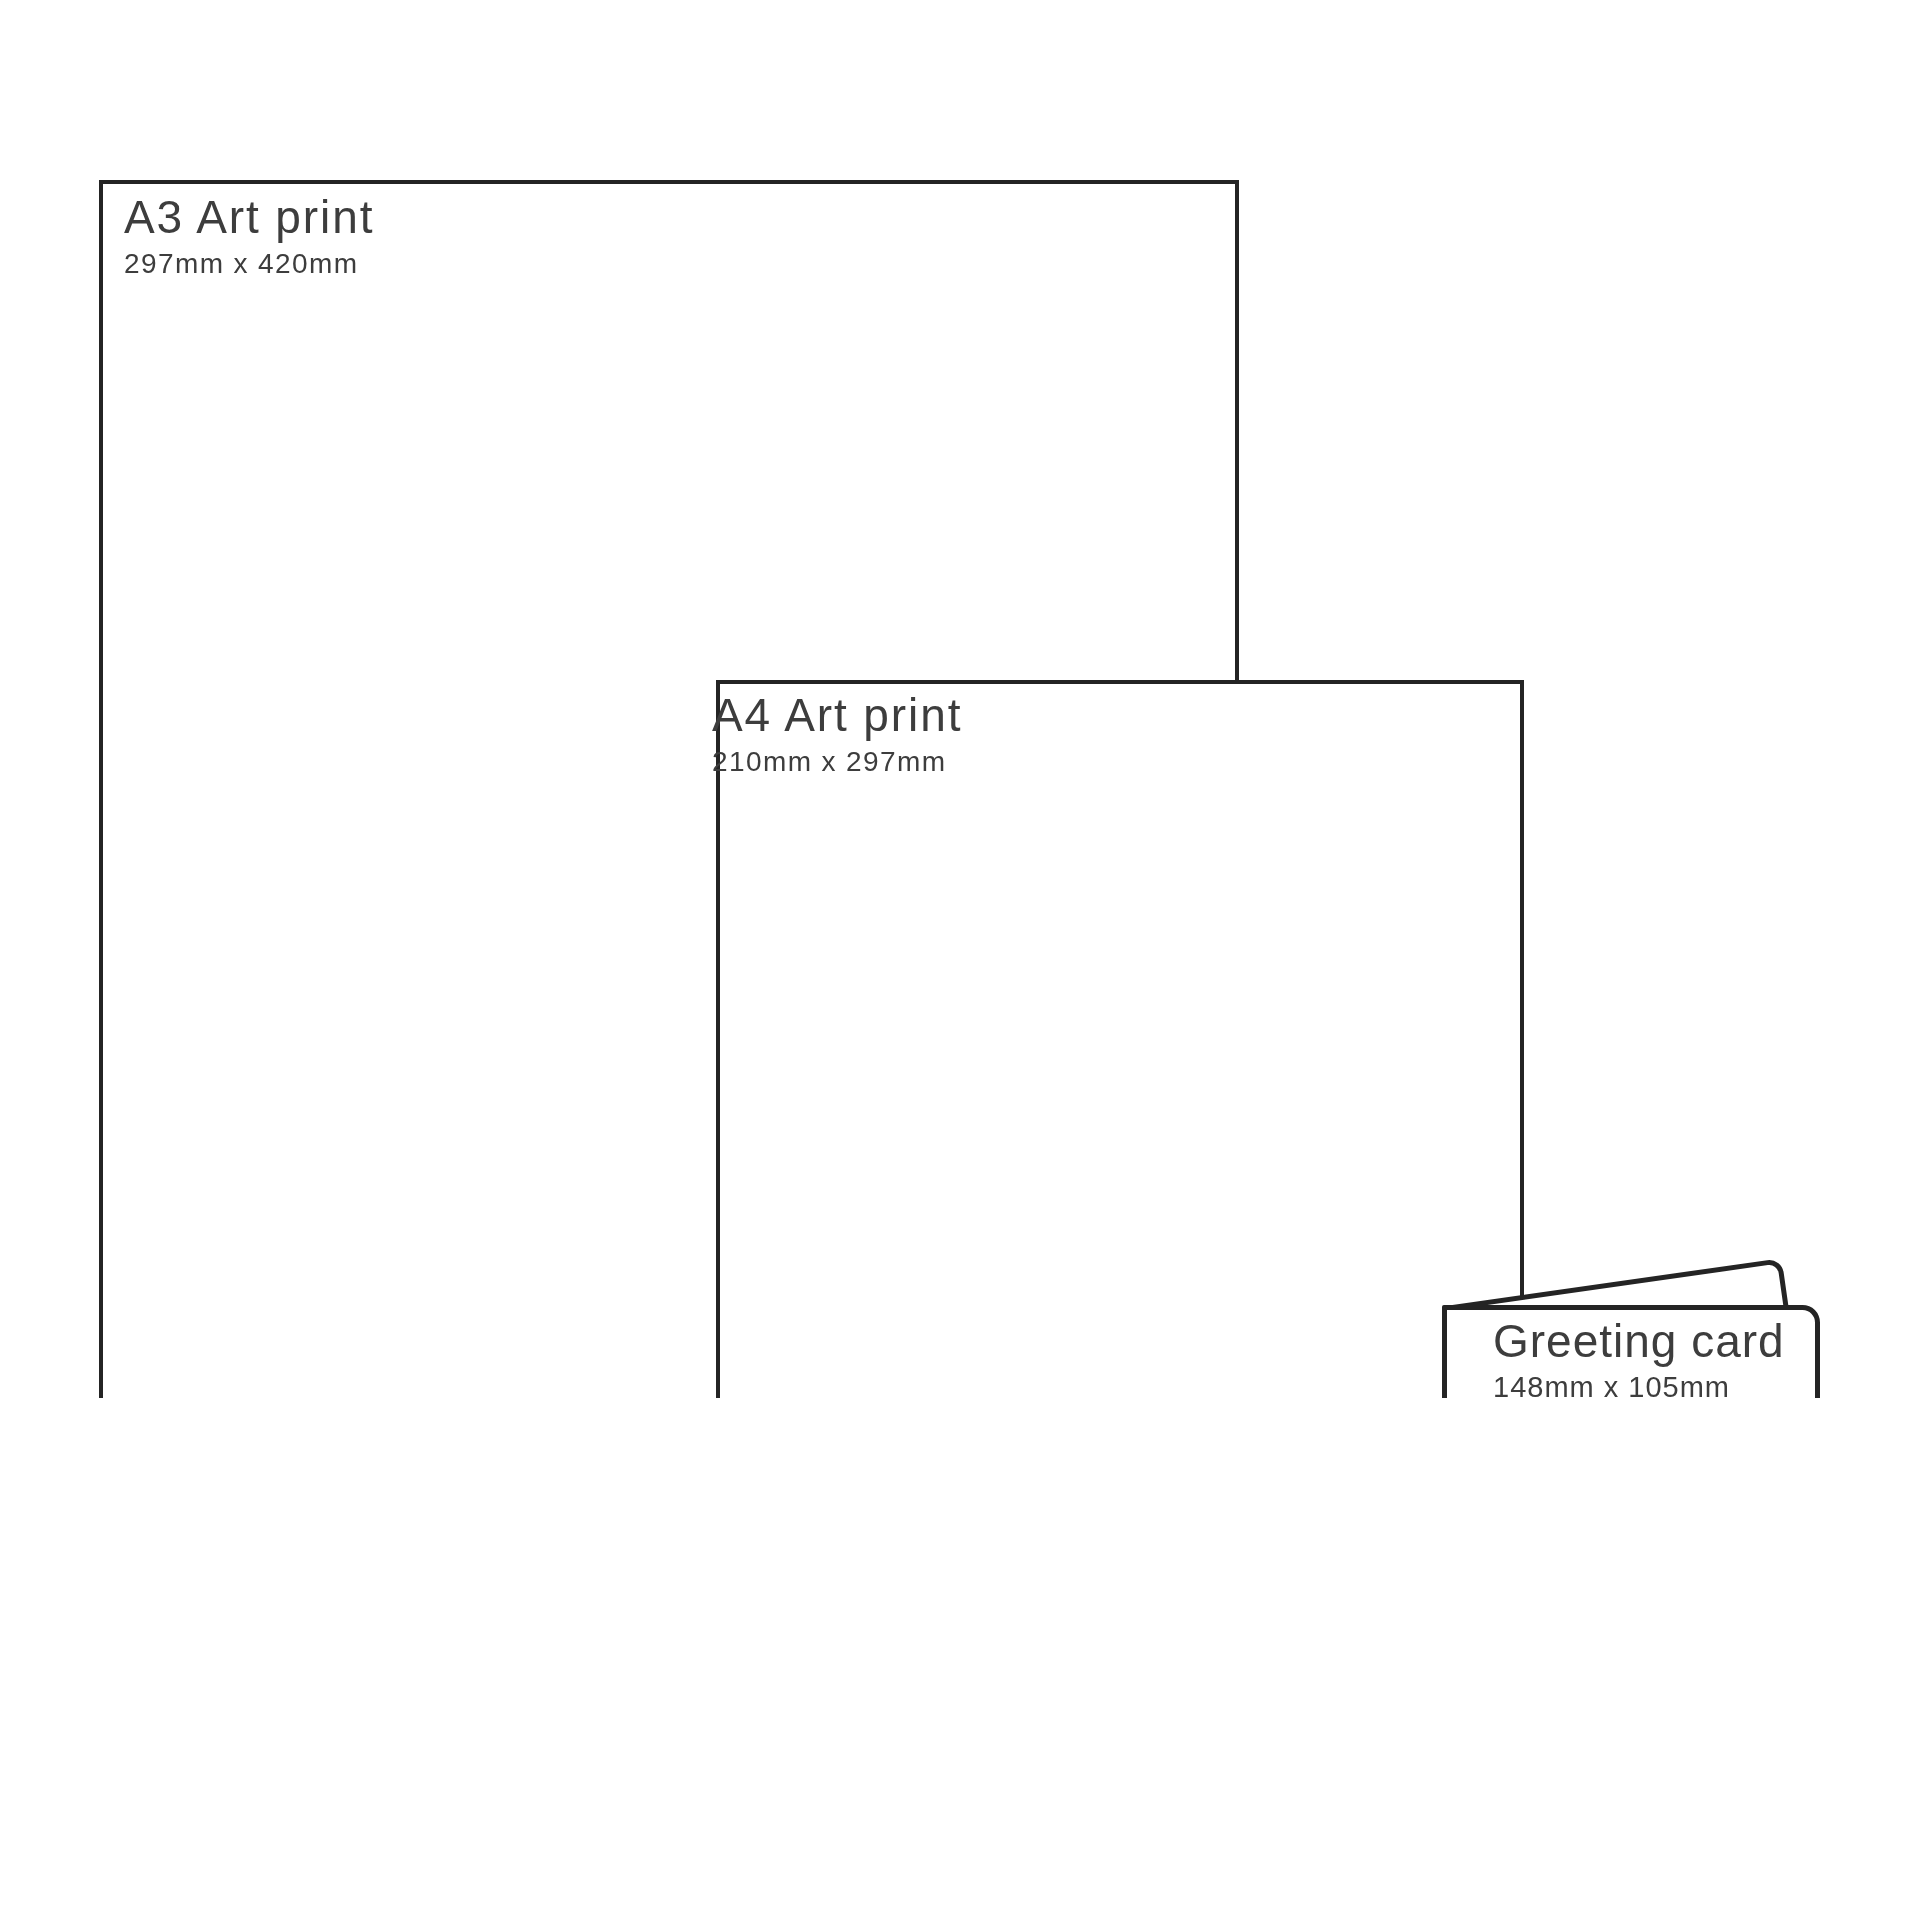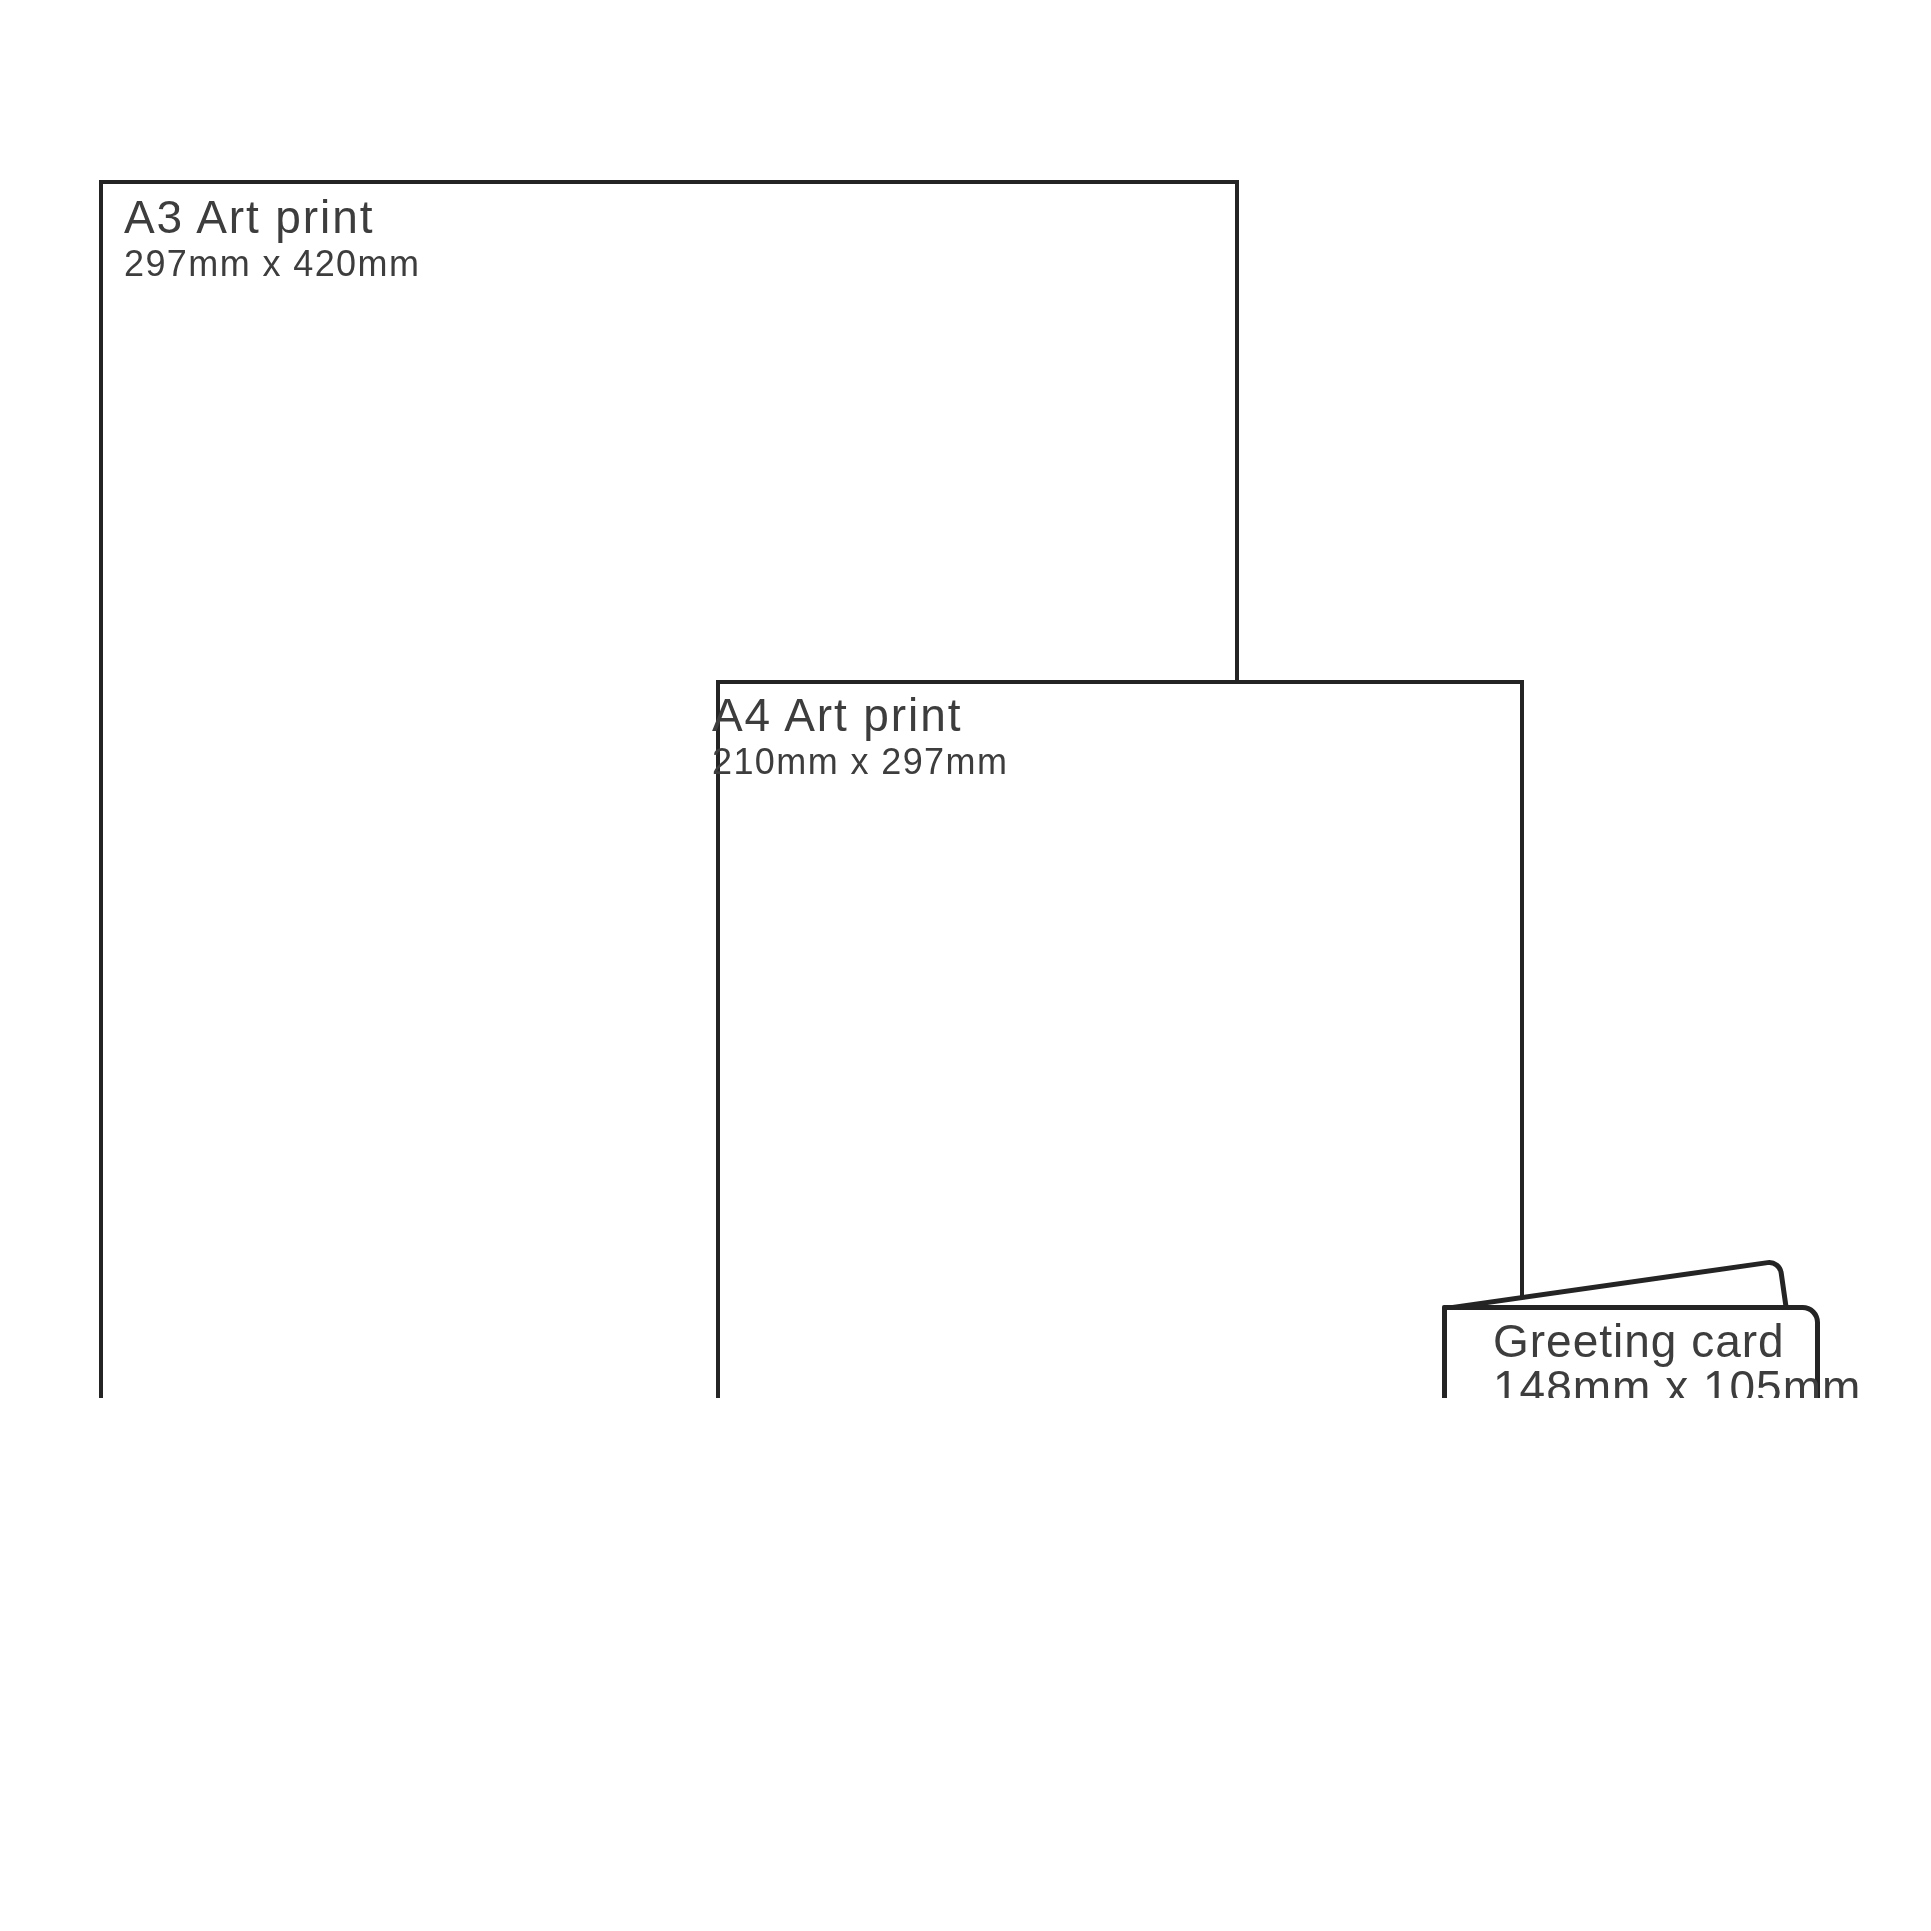--- a/index.html
+++ b/index.html
@@ -61,29 +61,29 @@
     color: #3d3d3d;
     font-weight: 300;
     white-space: nowrap;
   }
   .size-title {
     font-size: 46px;
     line-height: 52px;
     letter-spacing: 1.9px;
   }
   .size-dims {
-    font-size: 36px;
+    font-size: 28px;
     line-height: 42px;
     letter-spacing: 1.4px;
   }
   #a3-label   { left: 124px;  top: 191px;  }
   #a4-label   { left: 712px;  top: 689px;  }
   #card-label { left: 1466px; top: 1315px; margin-left: 27px; }
   #card-label .size-title { letter-spacing: 1px; }
-  #card-label .size-dims  { font-size: 46px; line-height: 41px; letter-spacing: 1px; }
+  #card-label .size-dims  { font-size: 29px; line-height: 41px; letter-spacing: 1px; }
 </style>
 </head>
 <body>
 
 <div id="canvas">
 
   <div class="sheet" id="a3-sheet"></div>
 
   <div class="sheet" id="a4-sheet"></div>
 

